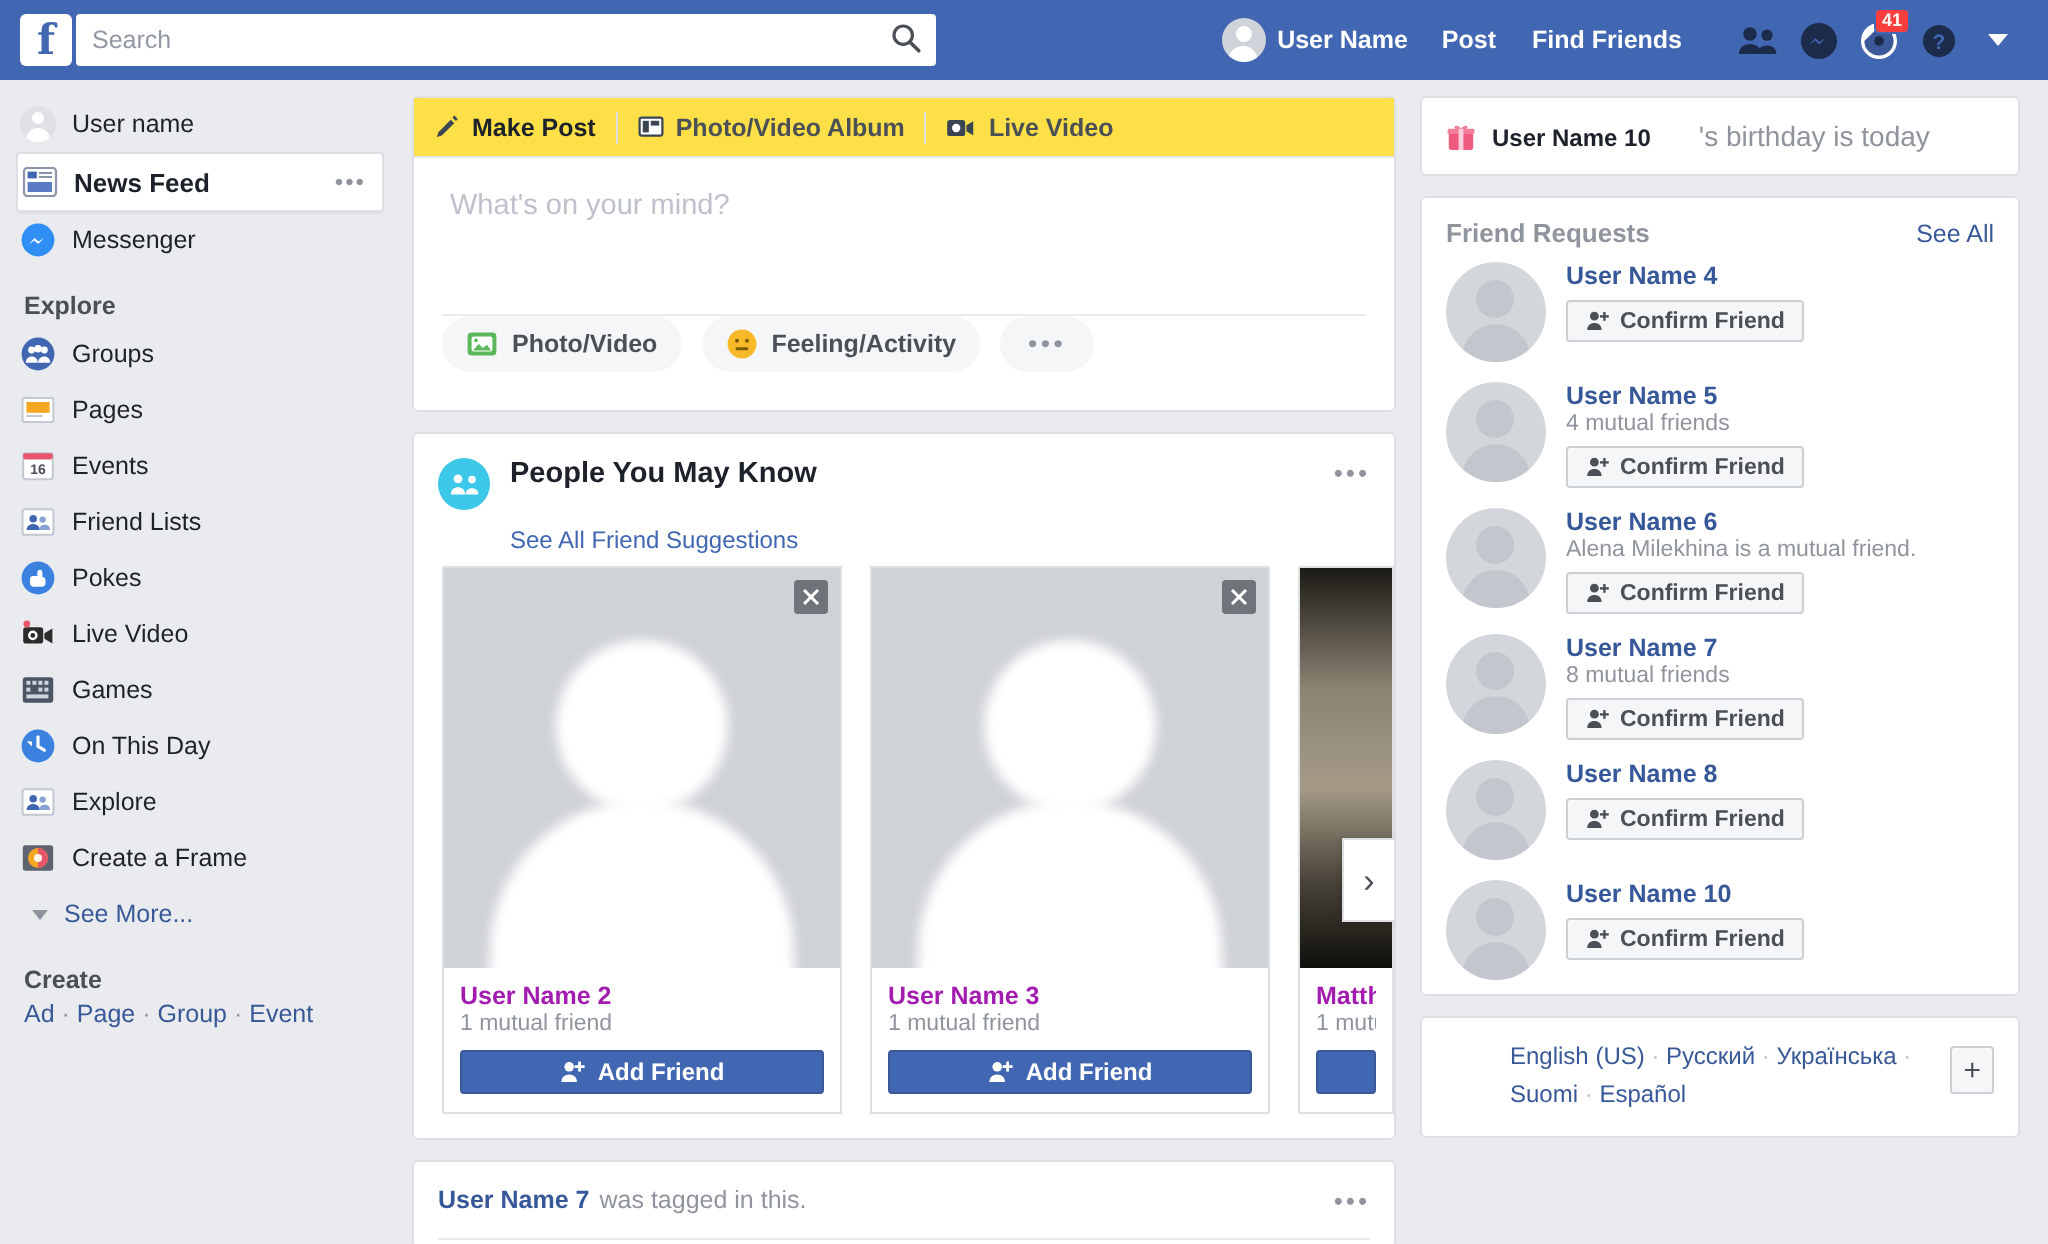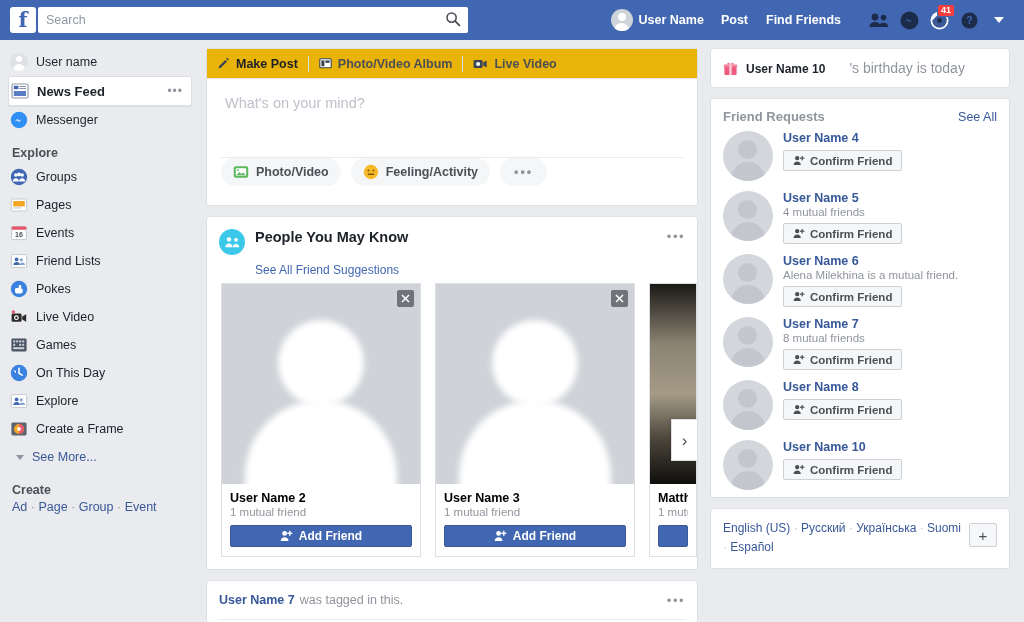--- a/index.html
+++ b/index.html
@@ -131,21 +131,21 @@
   .av-sm::after{content:'';position:absolute;width:12px;height:8px;border-radius:6px 6px 0 0;background:#fff;left:3px;top:11px;}
 
   
   #center { width:504px; flex:none; padding: 8px 6px 0 6px; }
   .card {
     background:#fff; border:1px solid #dddfe2; border-radius:3px;
     margin-bottom: 10px;
   }
   .composer-tabs {
     display:flex; align-items:center; height:30px;
-    border-bottom:1px solid #e5e6e9; background:#eab308;
+    border-bottom:1px solid #e5e6e9; background:#fde047;
     padding: 0 10px; position:relative;
   }
   .ctab { display:flex; align-items:center; font-size:12.5px; font-weight:bold; color:#4b4f56; padding-right:10px;}
   .ctab.first { color:#1d2129; }
   .ctab .tx { margin-left:6px; }
   .tab-sep { width:1px; height:16px; background:#dcdee3; margin-right:10px; }
   .composer-body { height:78px; padding: 16px 18px 0 18px; position:relative;}
   .composer-body .ph { color:#bdc1c9; font-size:14.5px; }
   .composer-foot {
     border-top:1px solid #e9ebee; margin:0 14px; height:48px;
@@ -189,21 +189,21 @@
     width:152px;height:96px;border-radius:76px 76px 0 0;background:#fff;top:116px;
     filter: blur(3px);
   }
   .pphoto.dark { background: linear-gradient(180deg,#1b1915 0%,#8b8373 30%,#a49a86 55%,#4a443a 78%,#100f0c 100%); }
   .pclose {
     position:absolute; top:6px; right:6px; width:17px;height:17px;
     background:rgba(90,94,100,.82); border-radius:2px;
     display:flex;align-items:center;justify-content:center;
   }
   .pinfo { padding:7px 8px 9px 8px; }
-  .pname { font-size:12.5px; font-weight:bold; color:#000000; white-space:nowrap; overflow:hidden; }
+  .pname { font-size:12.5px; font-weight:bold; color:#a21caf; white-space:nowrap; overflow:hidden; }
   .pmut { font-size:11.5px; color:#90949c; margin-top:1px; white-space:nowrap; overflow:hidden;}
   .addbtn {
     margin-top:7px; height:22px; background:#4267b2; border:1px solid #3b5998;
     border-radius:2px; color:#fff; font-size:12px; font-weight:bold;
     display:flex; align-items:center; justify-content:center;
   }
   .addbtn .tx { margin-left:6px; }
   .carousel-next {
     position:absolute; right:0px; top:136px; width:26px; height:42px;
     background:#fff; border:1px solid #dddfe2; border-right:0;
@@ -236,21 +236,21 @@
   .fr-av::before{content:'';position:absolute;width:19px;height:19px;border-radius:50%;background:#c3c7cd;left:15px;top:9px;}
   .fr-av::after{content:'';position:absolute;width:34px;height:24px;border-radius:17px 17px 0 0;background:#c3c7cd;left:8px;top:31px;}
   .fr-name { font-size:12.5px; font-weight:bold; color:#365899; }
   .fr-mut { font-size:11.5px; color:#90949c; margin-top:1px; }
   .confirm {
     margin-top:5px; display:inline-flex; align-items:center; justify-content:center;
     height:21px; padding:0 9px; border:1px solid #ccd0d5; border-radius:2px;
     background:#f5f6f7; font-size:11.5px; font-weight:bold; color:#4b4f56;
   }
   .confirm .tx { margin-left:5px; }
-  .footer-card { padding:10px 12px 12px 12px; display:flex; }
+  .footer-card { padding:10px 12px 12px 12px; display:flex;margin-left:32px; }
   .langs { font-size:12px; color:#90949c; line-height:1.55; max-width:240px; }
   .langs a { color:#385898; text-decoration:none; }
   .langs .sep { color:#bec2c9; }
   .plusbtn {
     margin-left:auto; width:28px;height:24px;border:1px solid #ccd0d5;border-radius:2px;
     background:#f6f7f9; display:flex;align-items:center;justify-content:center;
     color:#4b4f56; font-size:15px; align-self:flex-start; margin-top:4px;
   }
 </style>
 </head>

